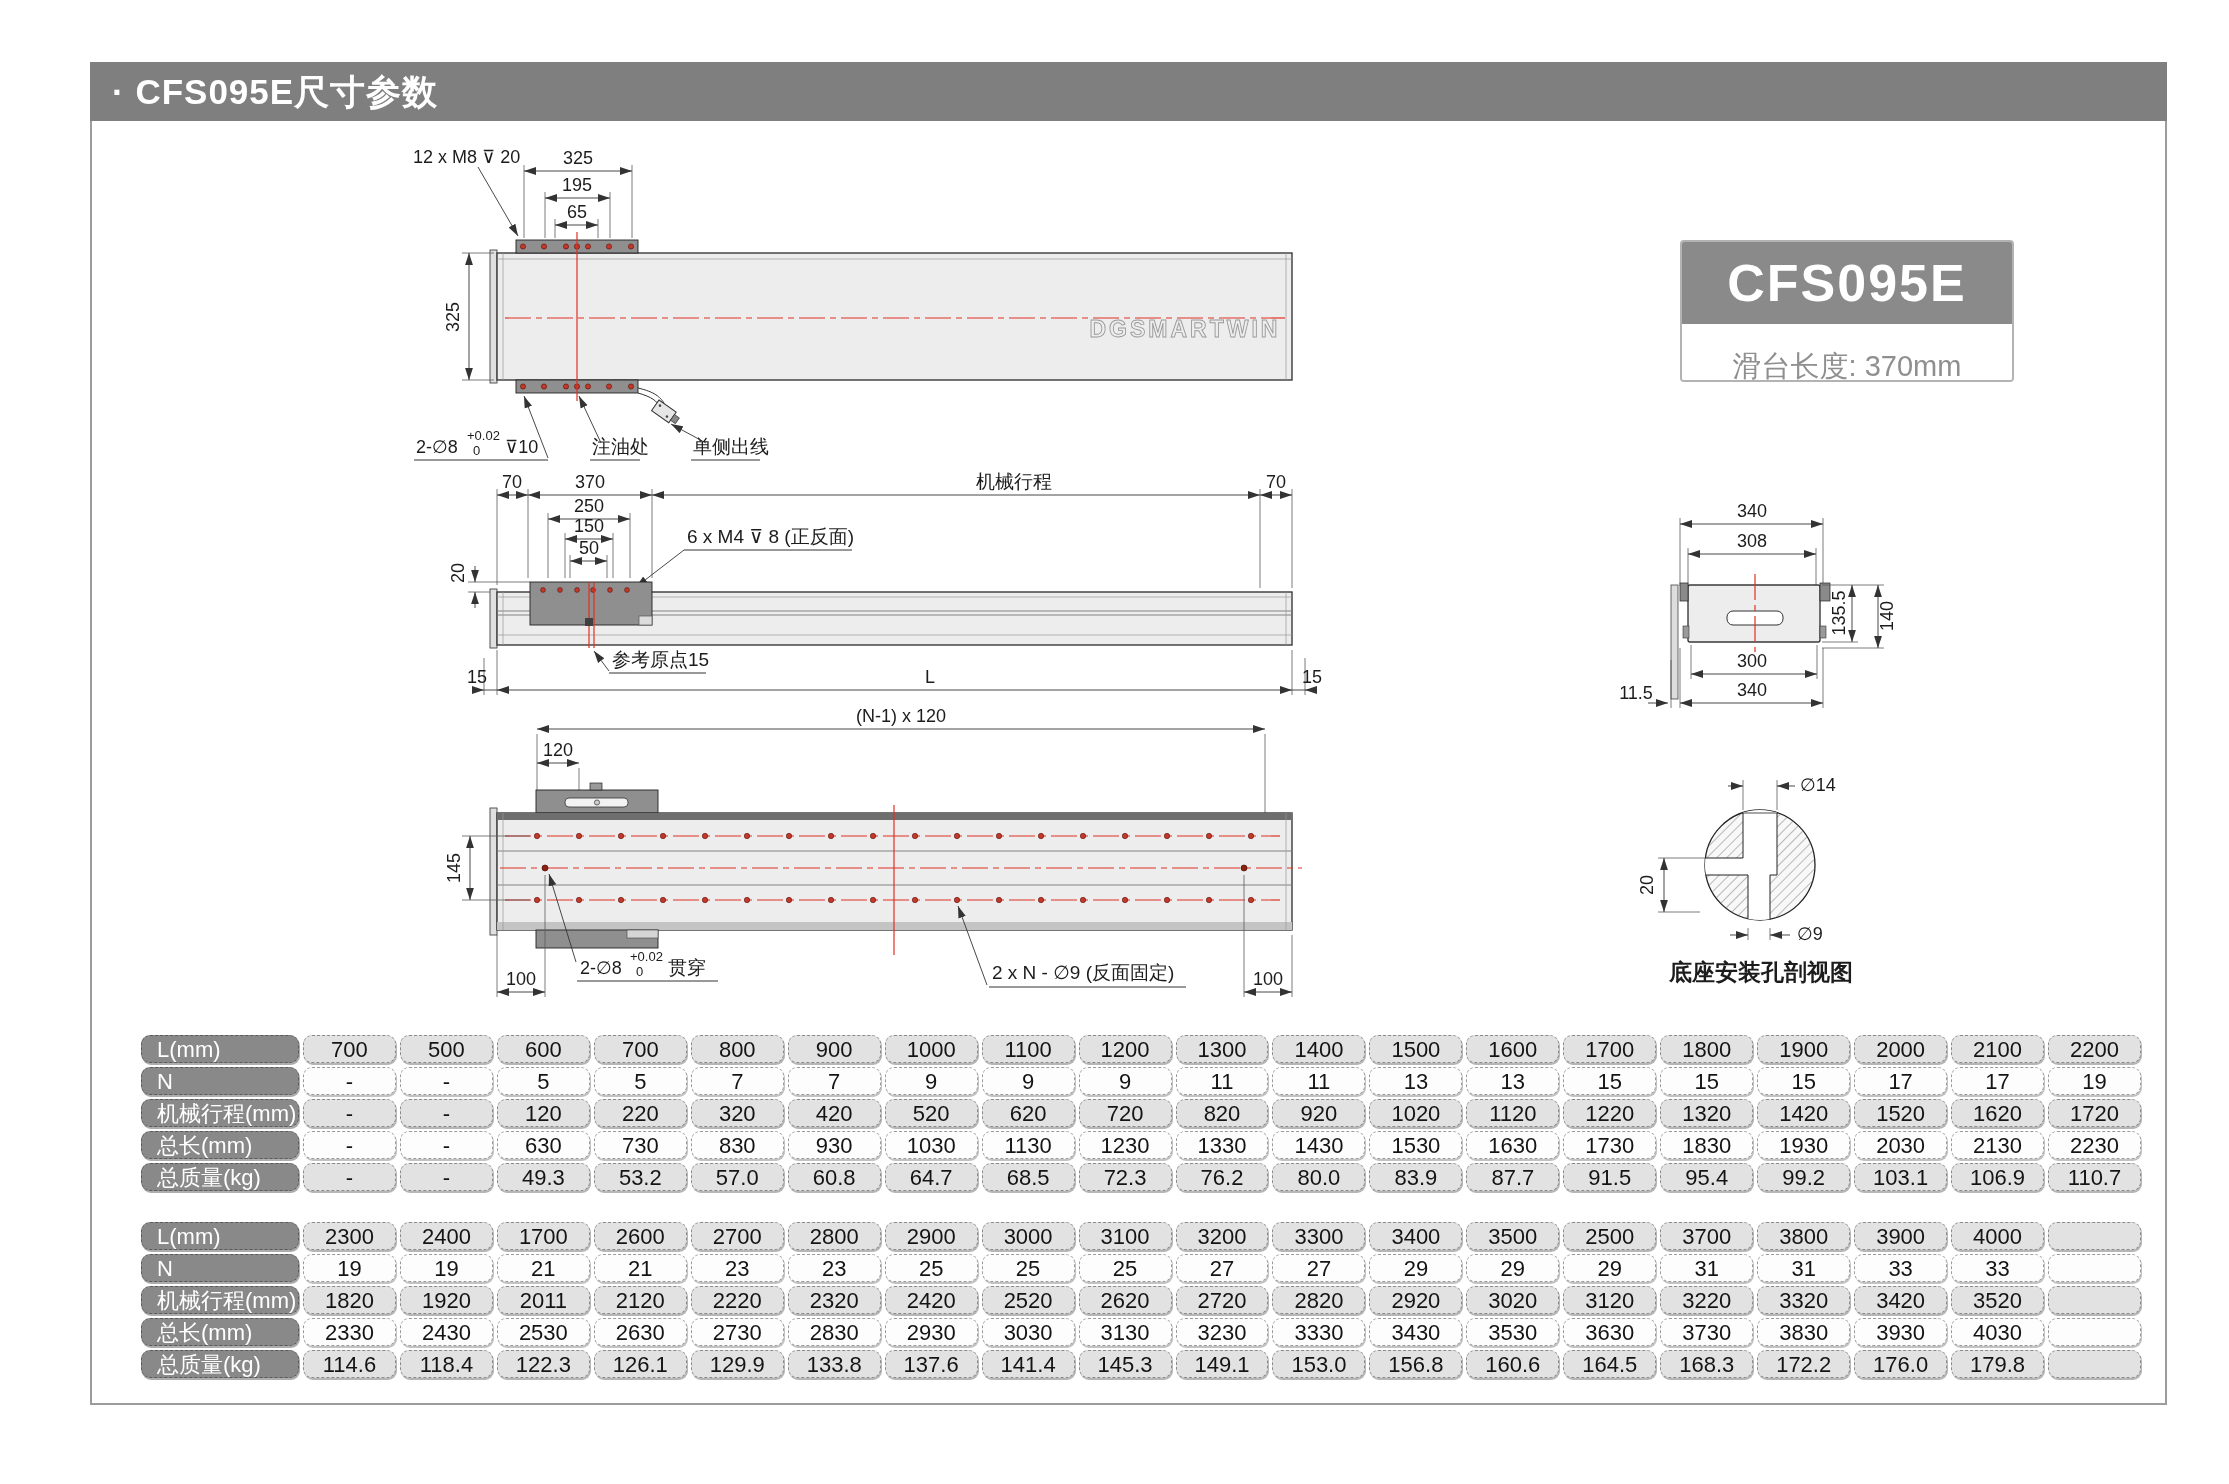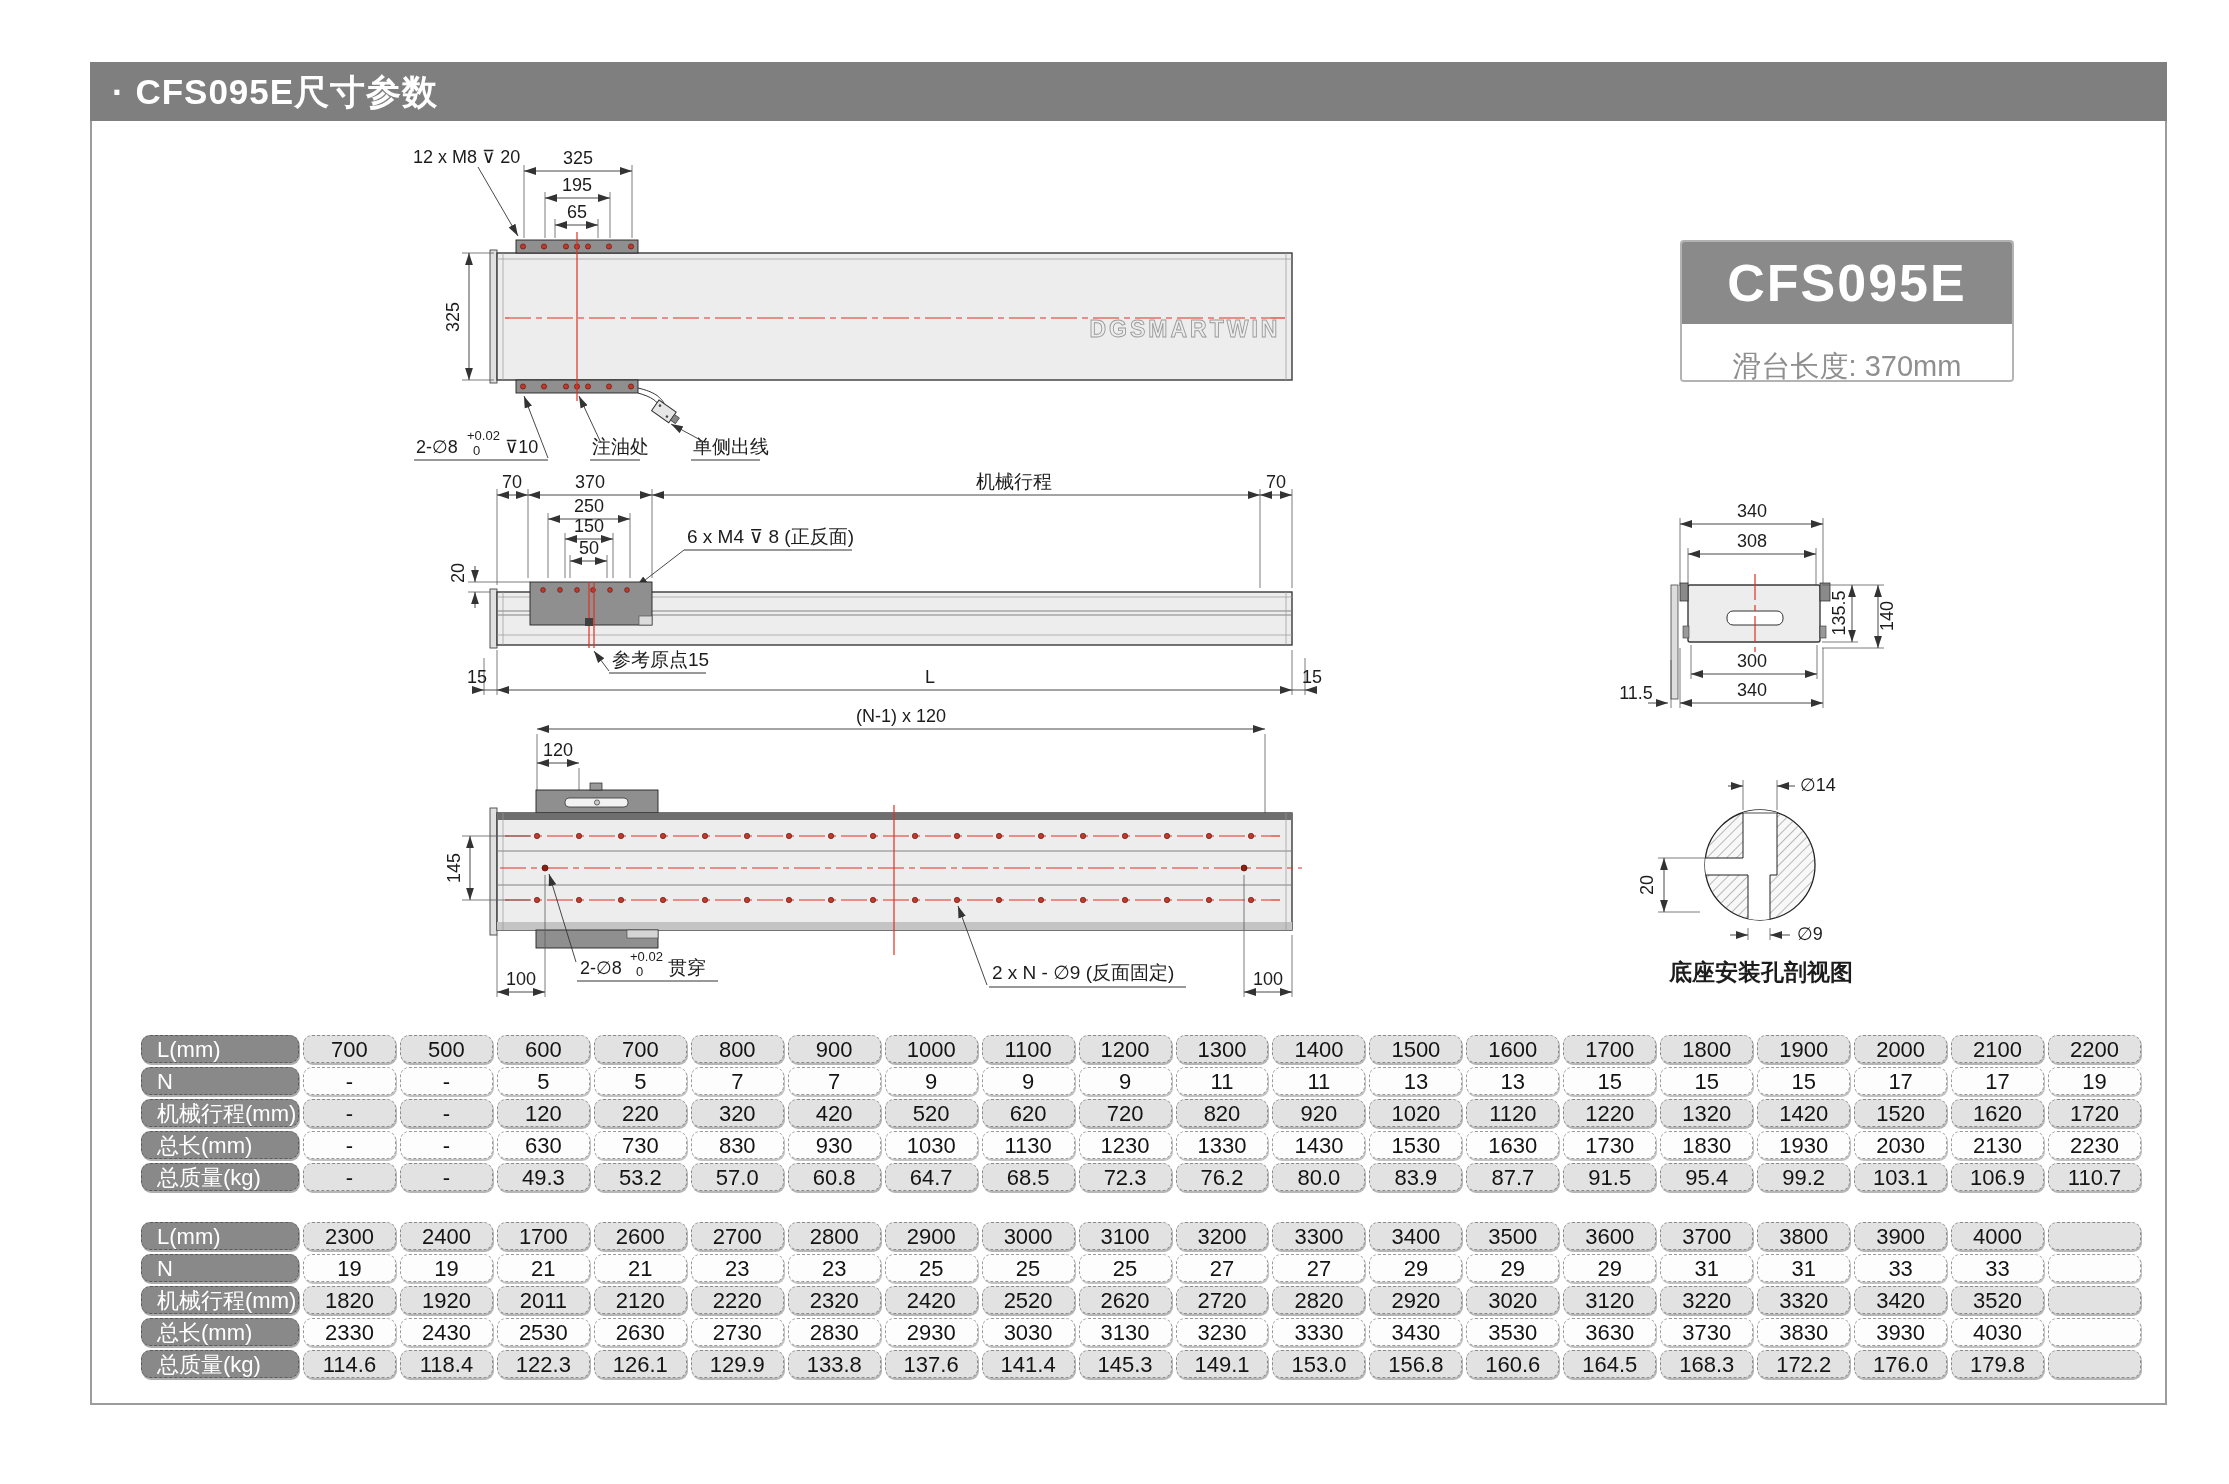--- a/index.html
+++ b/index.html
@@ -492,21 +492,21 @@
       <div class="tcell trow-gray">2600</div>
       <div class="tcell trow-gray">2700</div>
       <div class="tcell trow-gray">2800</div>
       <div class="tcell trow-gray">2900</div>
       <div class="tcell trow-gray">3000</div>
       <div class="tcell trow-gray">3100</div>
       <div class="tcell trow-gray">3200</div>
       <div class="tcell trow-gray">3300</div>
       <div class="tcell trow-gray">3400</div>
       <div class="tcell trow-gray">3500</div>
-      <div class="tcell trow-gray">3600</div>
+      <div class="tcell trow-gray">2500</div>
       <div class="tcell trow-gray">3700</div>
       <div class="tcell trow-gray">3800</div>
       <div class="tcell trow-gray">3900</div>
       <div class="tcell trow-gray">4000</div>
       <div class="tcell trow-gray"></div>
       <div class="tcell tlabel">N</div>
       <div class="tcell trow-white">19</div>
       <div class="tcell trow-white">19</div>
       <div class="tcell trow-white">21</div>
       <div class="tcell trow-white">21</div>

